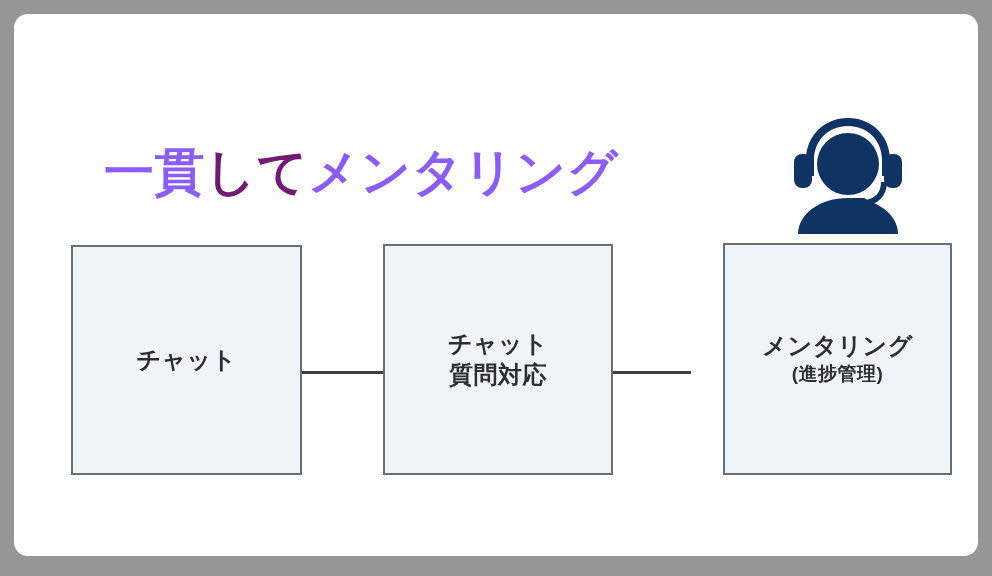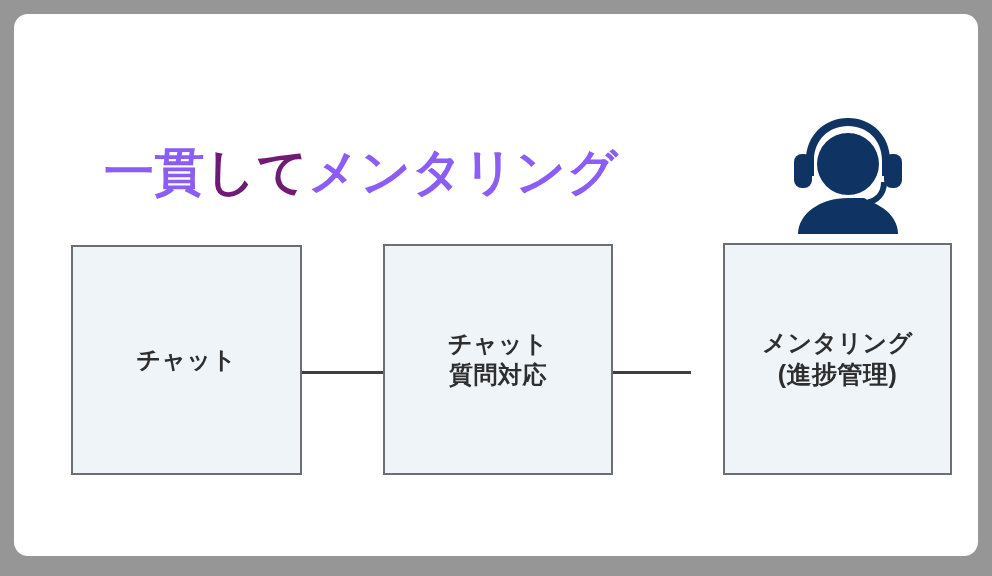--- a/index.html
+++ b/index.html
@@ -81,21 +81,21 @@
     font-weight: 700;
     line-height: 1.28;
     letter-spacing: 0.5px;
   }
   .box-label .line-main {
     display: block;
     font-size: 24px;
   }
   .box-label .line-sub {
     display: block;
-    font-size: 25px;
+    font-size: 19px;
   }
 
   .connector {
     position: absolute;
     height: 3px;
     background: #3f3f3f;
     top: 357px;
   }
   .connector-1 { left: 288px; width: 81px; }
   .connector-2 { left: 599px; width: 78px; }

